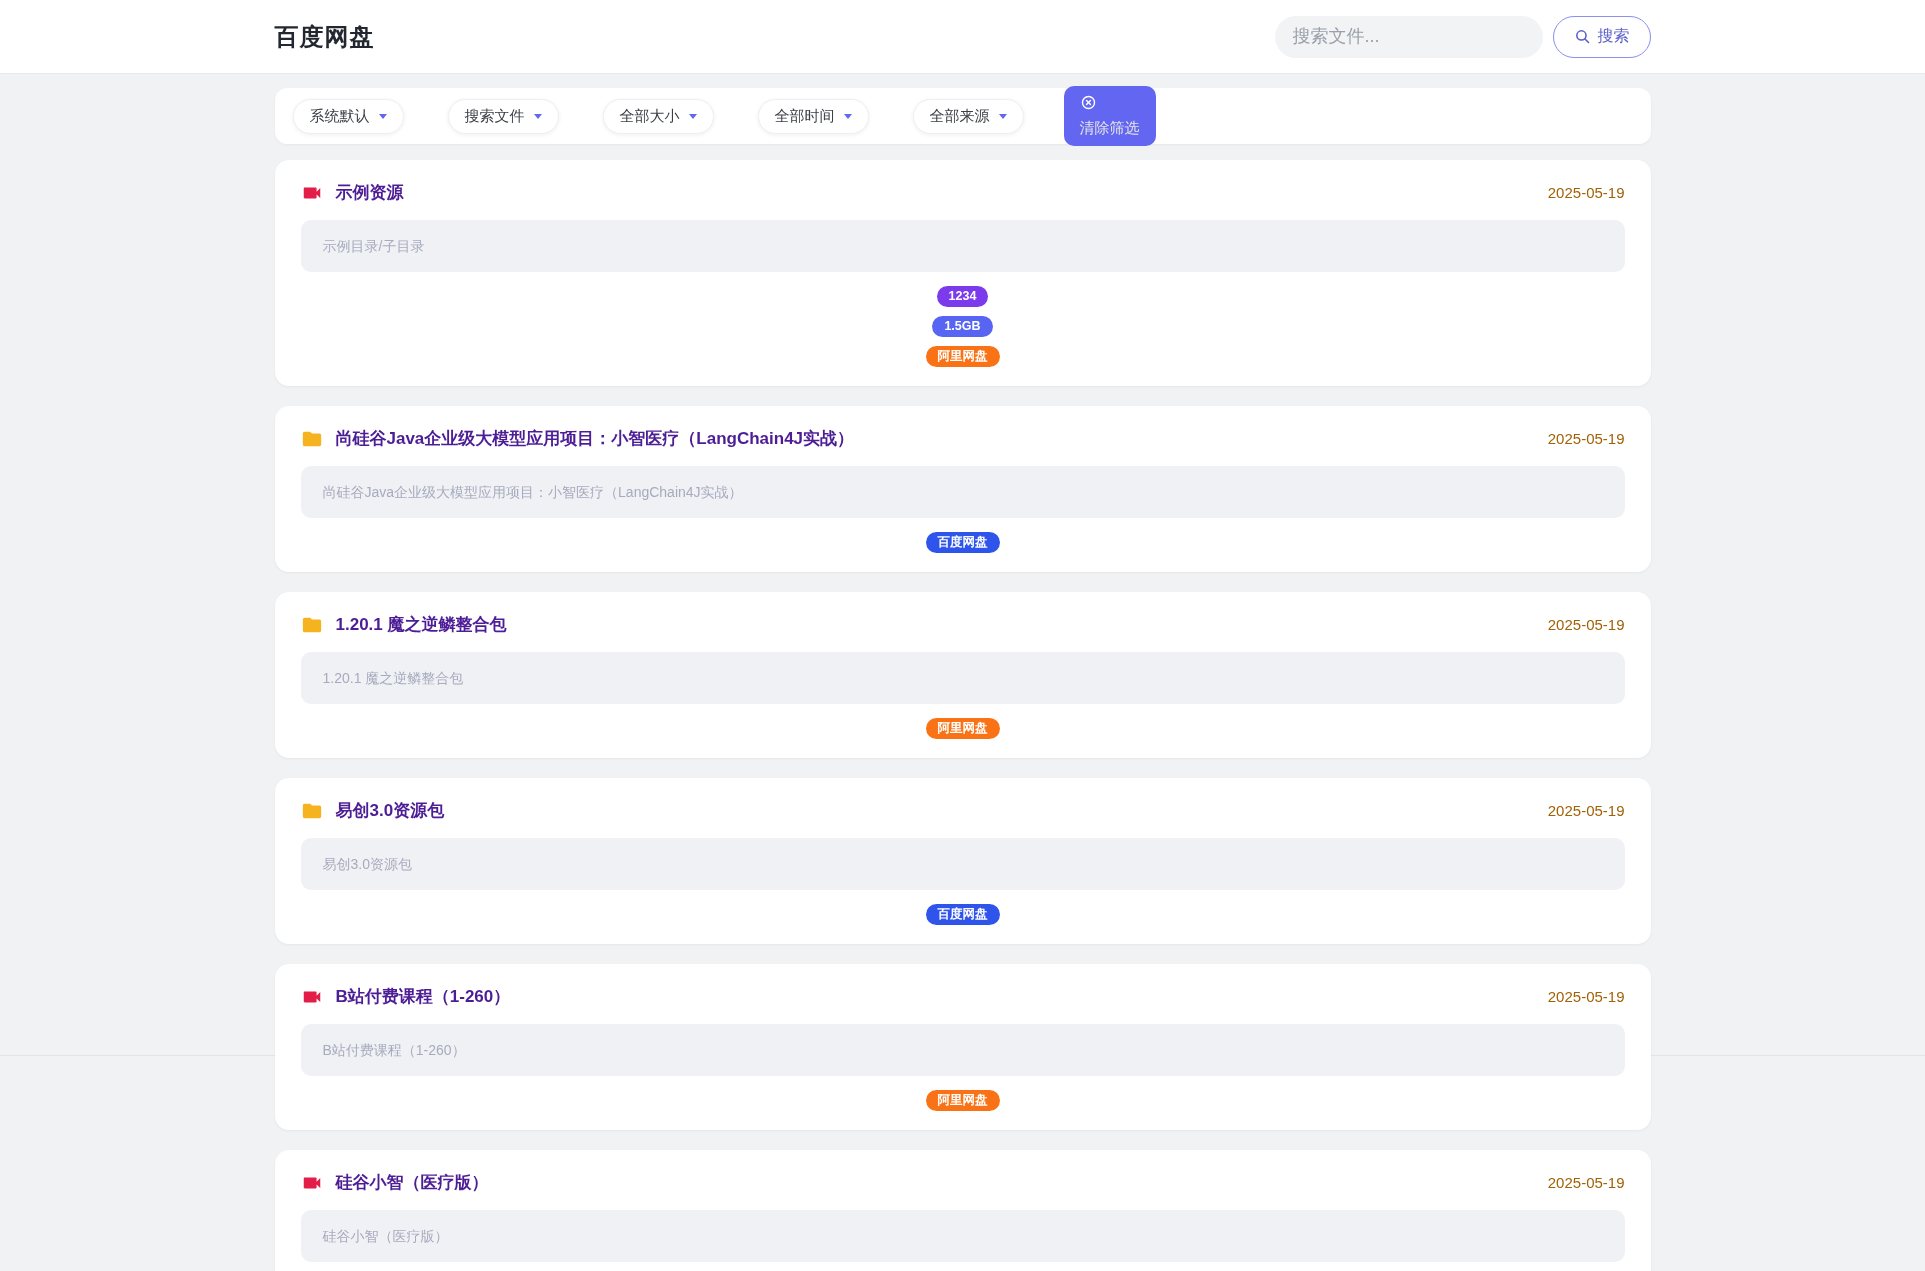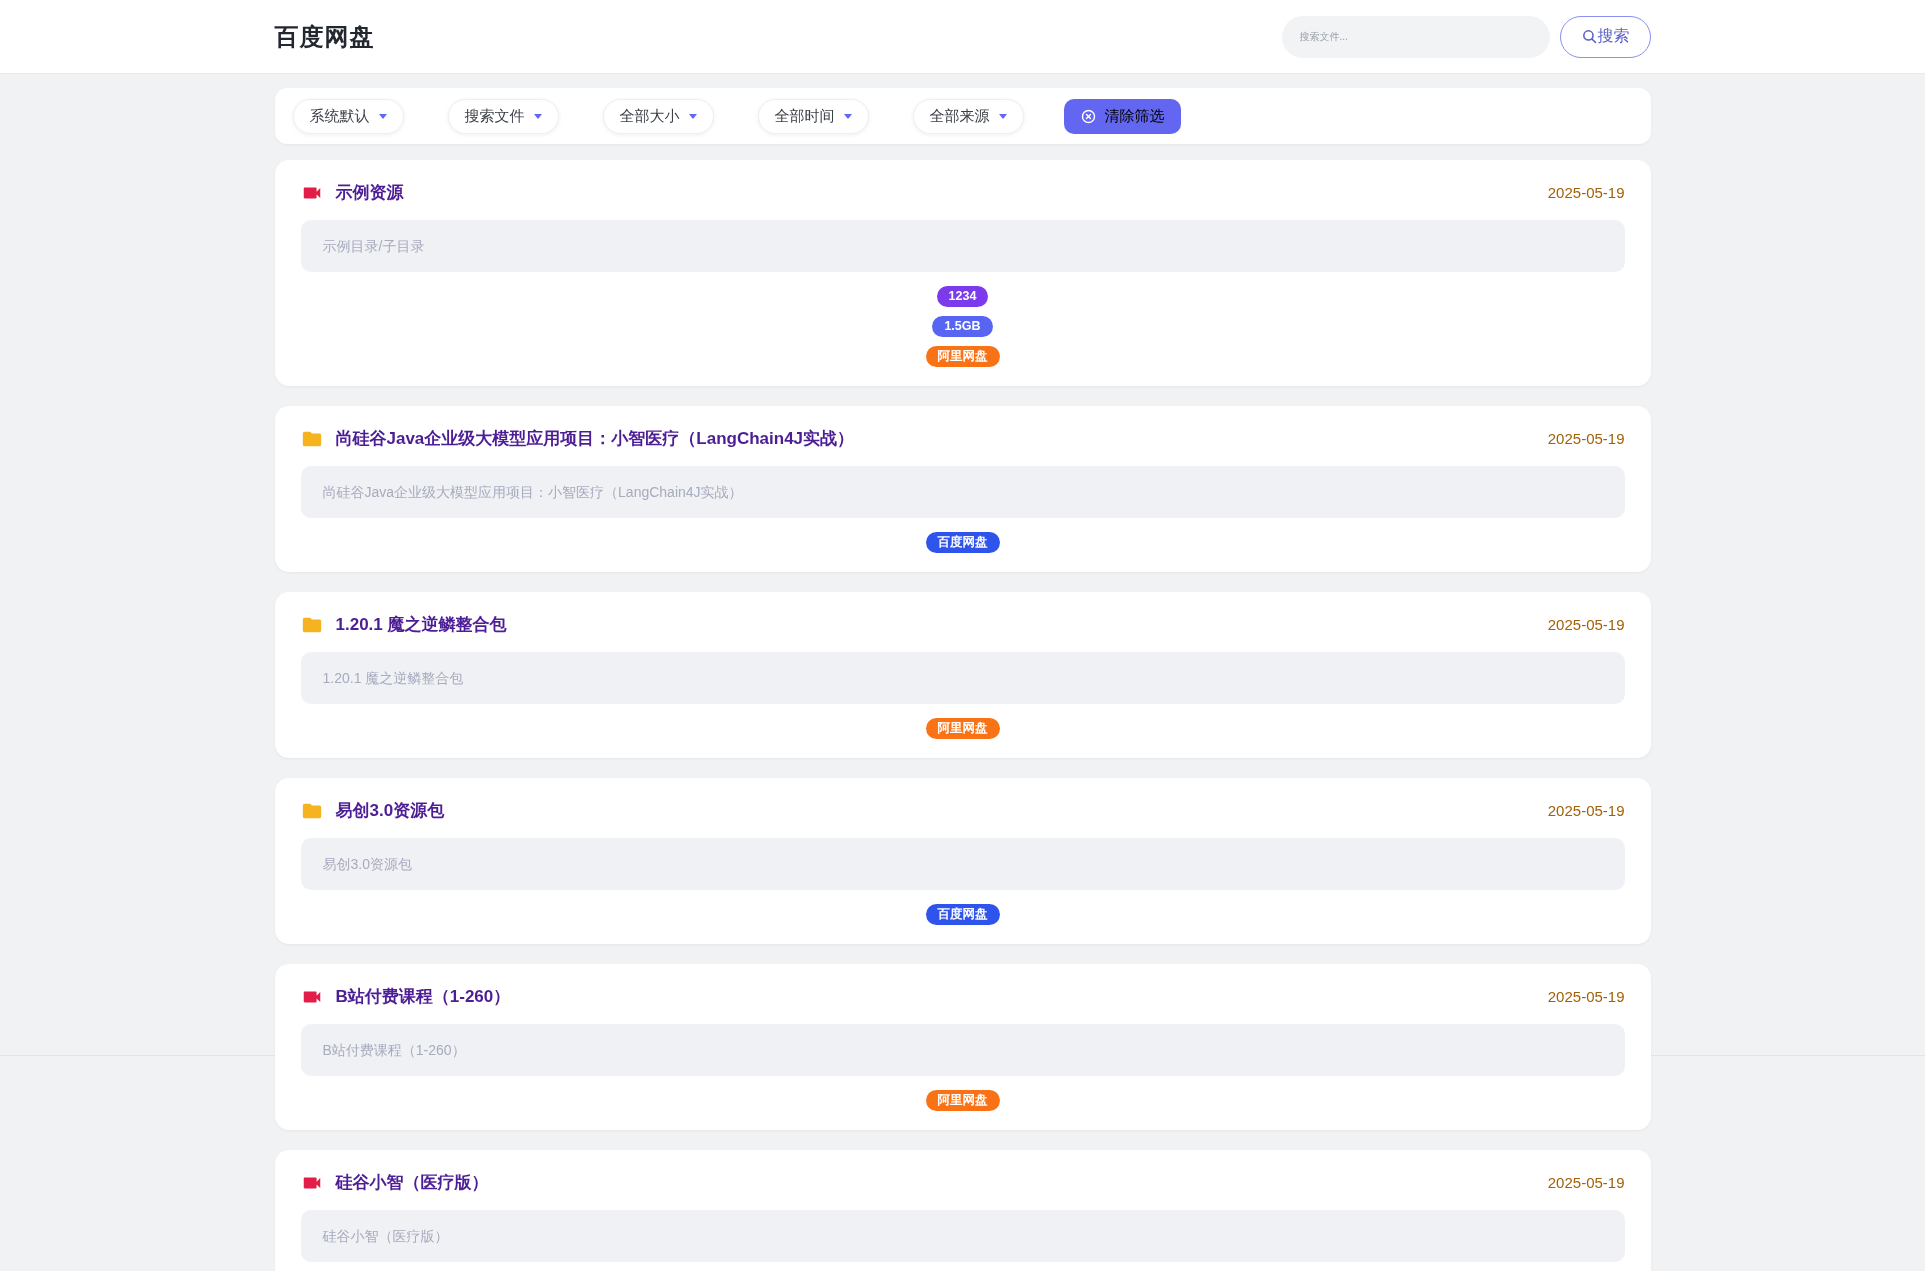--- a/index.html
+++ b/index.html
@@ -25,27 +25,27 @@
     display:flex; align-items:center; justify-content:space-between;
   }
   .site-title { font-size:24px; font-weight:700; color:#23272f; letter-spacing:1px; }
   .search-wrap { display:flex; align-items:center; gap:10px; }
   .search-input {
     width:268px; height:42px;
     border:none; outline:none;
     border-radius:21px;
     background:#f1f3f5;
     padding:0 18px;
-    font-size:10px; color:#4b5563;
+    font-size:18px; color:#4b5563;
     font-family:inherit;
   }
   .search-input::placeholder { color:#9aa0ab; }
   .search-btn {
     height:42px; padding:17px 20px;
-    display:flex; align-items:center; 
+    display:flex; align-items:center; gap:7px;
     background:#ffffff;
     border:1px solid #8a8ff0;
     border-radius:21px;
     color:#5b5fc7;
     font-size:16px;
     font-family:inherit;
     cursor:pointer;
   }
 
   
@@ -73,28 +73,29 @@
     text-align:right;
   }
   .chevron-down {
     width:0; height:0; display:inline-block;
     border-left:4.5px solid transparent;
     border-right:4.5px solid transparent;
     border-top:5.5px solid #6366f1;
     margin-top:1px;
   }
   .clear-btn {
-    display:flex; align-items:center; gap:8px;
+    display:flex; align-items:flex-start; gap:8px;
     background:#6366f1;
-    color:#000000;
+    color:#e5e5e5;
     border:none; border-radius:10px;
     padding:8px 16px;
     font-size:15px;
     font-family:inherit;
     cursor:pointer;
+    flex-direction:column;
   }
 
   
   .card {
     background:#ffffff;
     border-radius:14px;
     box-shadow:0 1px 3px rgba(0,0,0,0.05);
     padding:20px 26px 19px 26px;
     margin-bottom:20px;
     position:relative; z-index:1;

